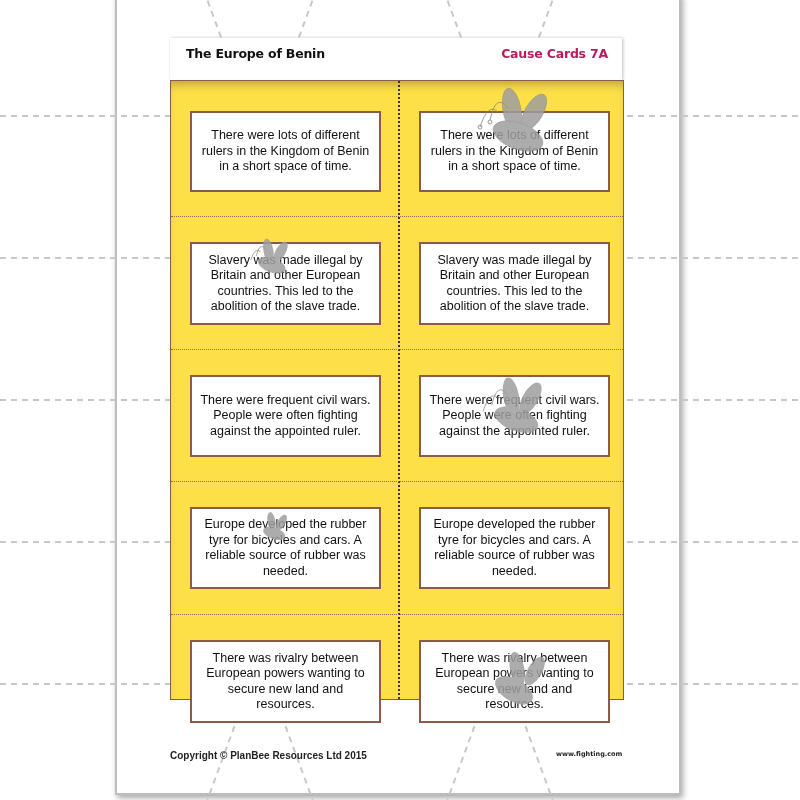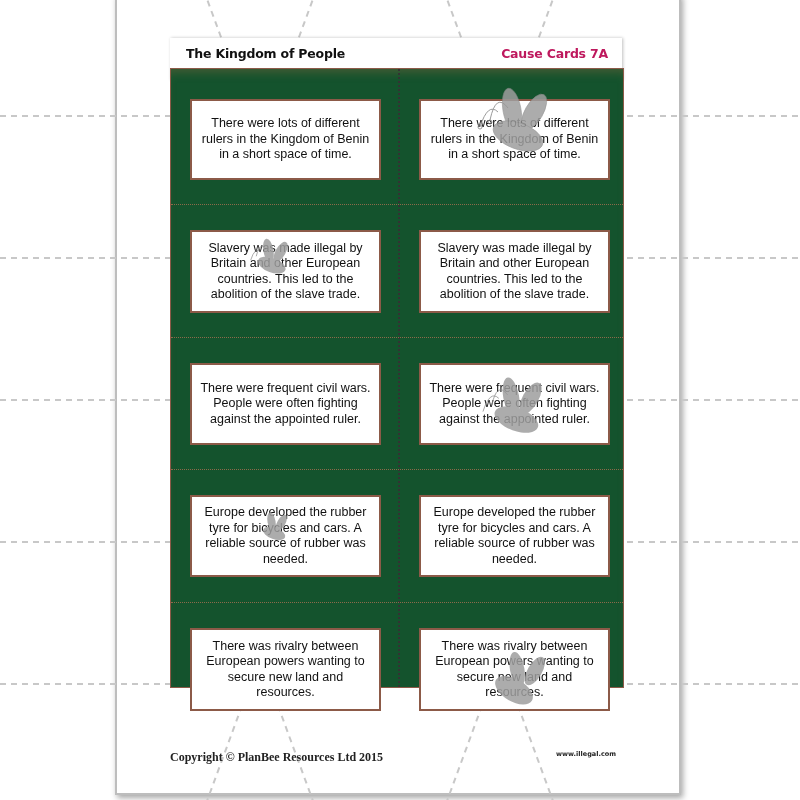--- a/index.html
+++ b/index.html
@@ -23,22 +23,22 @@
       position: absolute; left: 16px; top: 8px;
       font-family: "DejaVu Sans", sans-serif; font-weight: bold; font-size: 12.5px; color: #111;
       letter-spacing: -0.2px;
     }
     .header .code {
       position: absolute; right: 14px; top: 8px;
       font-family: "DejaVu Sans", sans-serif; font-weight: bold; font-size: 12.5px; color: #be185d;
       letter-spacing: -0.2px;
     }
     .sheet {
-      position: absolute; left: 170px; top: 68px; width: 454px; height: 620px;
-      background: #14532d;
+      position: absolute; left: 170px; top: 80px; width: 454px; height: 620px;
+      background: #fde047;
       border: 1.5px solid #8c5a48;
       box-sizing: border-box;
       box-shadow: inset 0 8px 8px -4px rgba(120,100,60,0.45);
     }
     .vline {
       position: absolute; left: 227px; top: 0; height: 100%; width: 0;
       border-left: 2.5px dotted #333;
     }
     .hline {
       position: absolute; left: 0; width: 100%; height: 0;
@@ -47,21 +47,21 @@
     .card {
       position: absolute; width: 191px;
       background: #ffffff; border: 2px solid #8c5a48; box-sizing: border-box;
       display: flex; align-items: center; justify-content: center;
       text-align: center; font-size: 12.5px; line-height: 15.5px; color: #111;
       padding: 0 6px;
     }
     .card span { display: block; }
     .footer-left {
       position: absolute; left: 170px; top: 750px;
-      font-family: Liberation Serif, serif; font-weight: bold; font-size: 12px; color: #222;
+      font-family: Liberation Sans, sans-serif; font-weight: bold; font-size: 10px; color: #222;
     }
     .footer-right {
       position: absolute; left: 556px; top: 750px;
       font-family: "DejaVu Sans", sans-serif; font-weight: bold; font-size: 6.5px; color: #222;
     }
     .bee { position: absolute; pointer-events: none; opacity: 0.85; }
   </style>
 </head>
 <body>
 
@@ -75,21 +75,21 @@
     <line x1="0" y1="542" x2="800" y2="542"></line>
     <line x1="0" y1="684" x2="800" y2="684"></line>
     <path d="M200 -20 L250 116 L200 258 L250 400 L200 542 L250 684 L200 820"></path>
     <path d="M320 -20 L270 116 L320 258 L270 400 L320 542 L270 684 L320 820"></path>
     <path d="M440 -20 L490 116 L440 258 L490 400 L440 542 L490 684 L440 820"></path>
     <path d="M560 -20 L510 116 L560 258 L510 400 L560 542 L510 684 L560 820"></path>
   </g>
 </svg>
 
 <div class="header">
-  <span class="title">The Kingdom of People</span>
+  <span class="title">The Europe of Benin</span>
   <span class="code">Cause Cards 7A</span>
 </div>
 
 <div class="sheet">
   <div class="vline"></div>
   <div class="hline" style="top:135px"></div>
   <div class="hline" style="top:268px"></div>
   <div class="hline" style="top:400px"></div>
   <div class="hline" style="top:533px"></div>
 
@@ -164,13 +164,13 @@
 </svg>
 <svg class="bee" style="left:482px; top:644px;" width="72" height="66" viewBox="0 0 90 75">
   <g fill="#9e9e9e">
     <ellipse cx="44" cy="28" rx="9" ry="22" transform="rotate(-10 44 28)"></ellipse>
     <ellipse cx="66" cy="30" rx="9" ry="20" transform="rotate(30 66 30)"></ellipse>
     <ellipse cx="40" cy="54" rx="26" ry="14" transform="rotate(30 40 54)"></ellipse>
   </g>
 </svg>
 
 <span class="footer-left">Copyright © PlanBee Resources Ltd 2015</span>
-<span class="footer-right">www.illegal.com</span>
+<span class="footer-right">www.fighting.com</span>
 
 </body></html>

